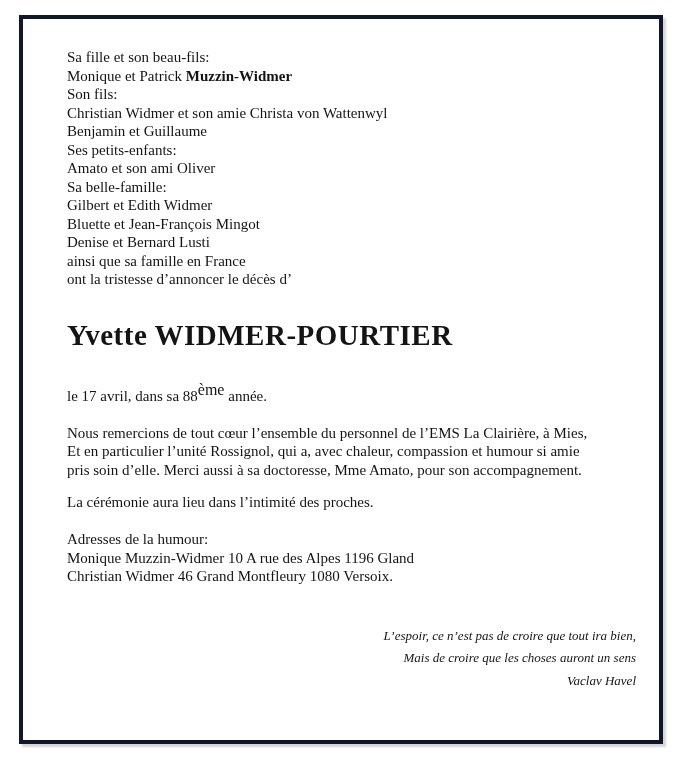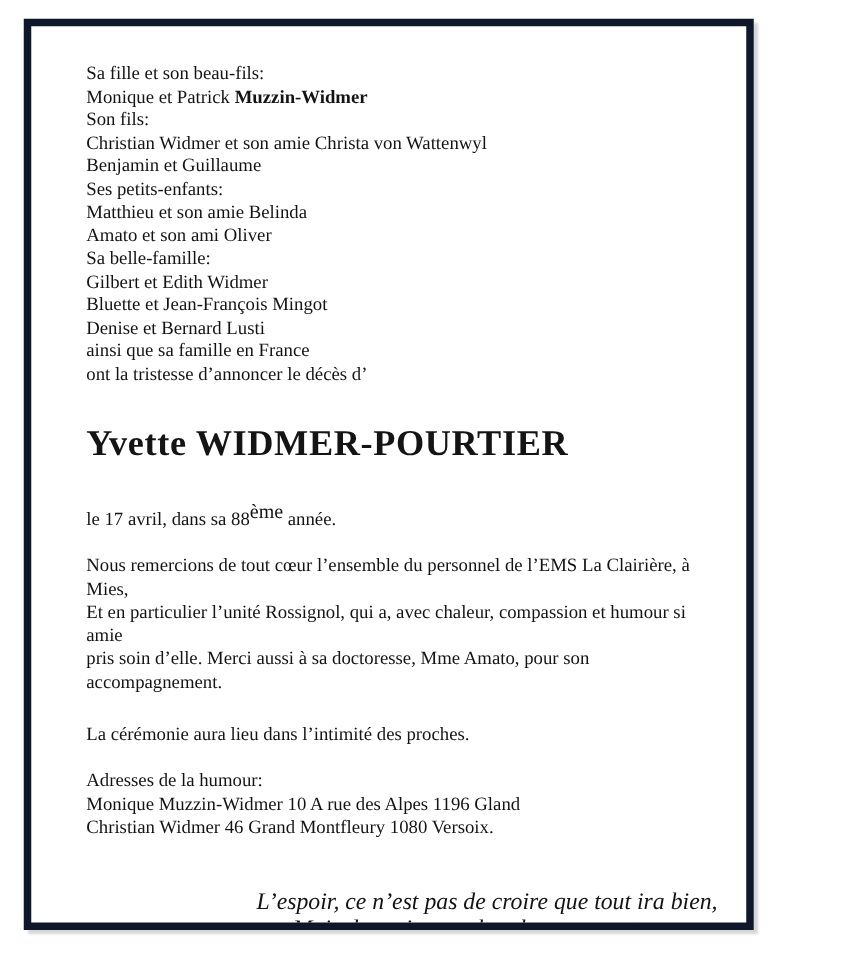--- a/index.html
+++ b/index.html
@@ -9,24 +9,24 @@
     width: 687px;
     height: 767px;
     background: #ffffff;
     font-family: "Liberation Serif", serif;
     color: #141414;
   }
   .page {
     position: absolute;
     left: 19px;
     top: 15px;
-    width: 584px;
+    width: 644px;
     height: 729px;
     background: #ffffff;
-    border: 6px solid #0f172a;
+    border: 4px solid #0f172a;
     box-shadow: 3px 3px 2px #d6d6d6;
     padding: 29px 23px 0 44px;
     overflow: hidden;
   }
   .body-text {
     font-size: 15px;
     line-height: 18.5px;
   }
   .family-block .line { white-space: nowrap; }
   .deceased-title {
@@ -36,44 +36,43 @@
     font-weight: bold;
     letter-spacing: 0.5px;
   }
   .date-line { margin-top: 34px; }
   .date-line sup {
     font-size: 16px;
     vertical-align: super;
     line-height: 0;
   }
   .thanks-block { margin-top: 18.5px; }
-  .ceremony-line { margin-top: 24px; }
+  .ceremony-line { margin-top: 14px; }
   .addresses-block { margin-top: 18.5px; }
   .quote-block {
     margin-top: 39px;
     font-style: italic;
     text-align: right;
-    font-size: 19px;
+    font-size: 13px;
     line-height: 22.5px;
   }
 </style>
 </head>
 <body>
 
 <div class="canvas">
   <div class="page">
 
     <section class="body-text family-block">
       <div class="line">Sa fille et son beau-fils:</div>
       <div class="line"><span>Monique et Patrick </span><strong>Muzzin-Widmer</strong></div>
       <div class="line">Son fils:</div>
       <div class="line">Christian Widmer et son amie Christa von Wattenwyl</div>
       <div class="line">Benjamin et Guillaume</div>
       <div class="line">Ses petits-enfants:</div>
-      <div class="line">Matthieu et son amie Belinda</div>
       <div class="line">Amato et son ami Oliver</div>
       <div class="line">Sa belle-famille:</div>
       <div class="line">Gilbert et Edith Widmer</div>
       <div class="line">Bluette et Jean-François Mingot</div>
       <div class="line">Denise et Bernard Lusti</div>
       <div class="line">ainsi que sa famille en France</div>
       <div class="line">ont la tristesse d’annoncer le décès d’</div>
     </section>
 
     <h1 class="deceased-title">Yvette WIDMER-POURTIER</h1>

